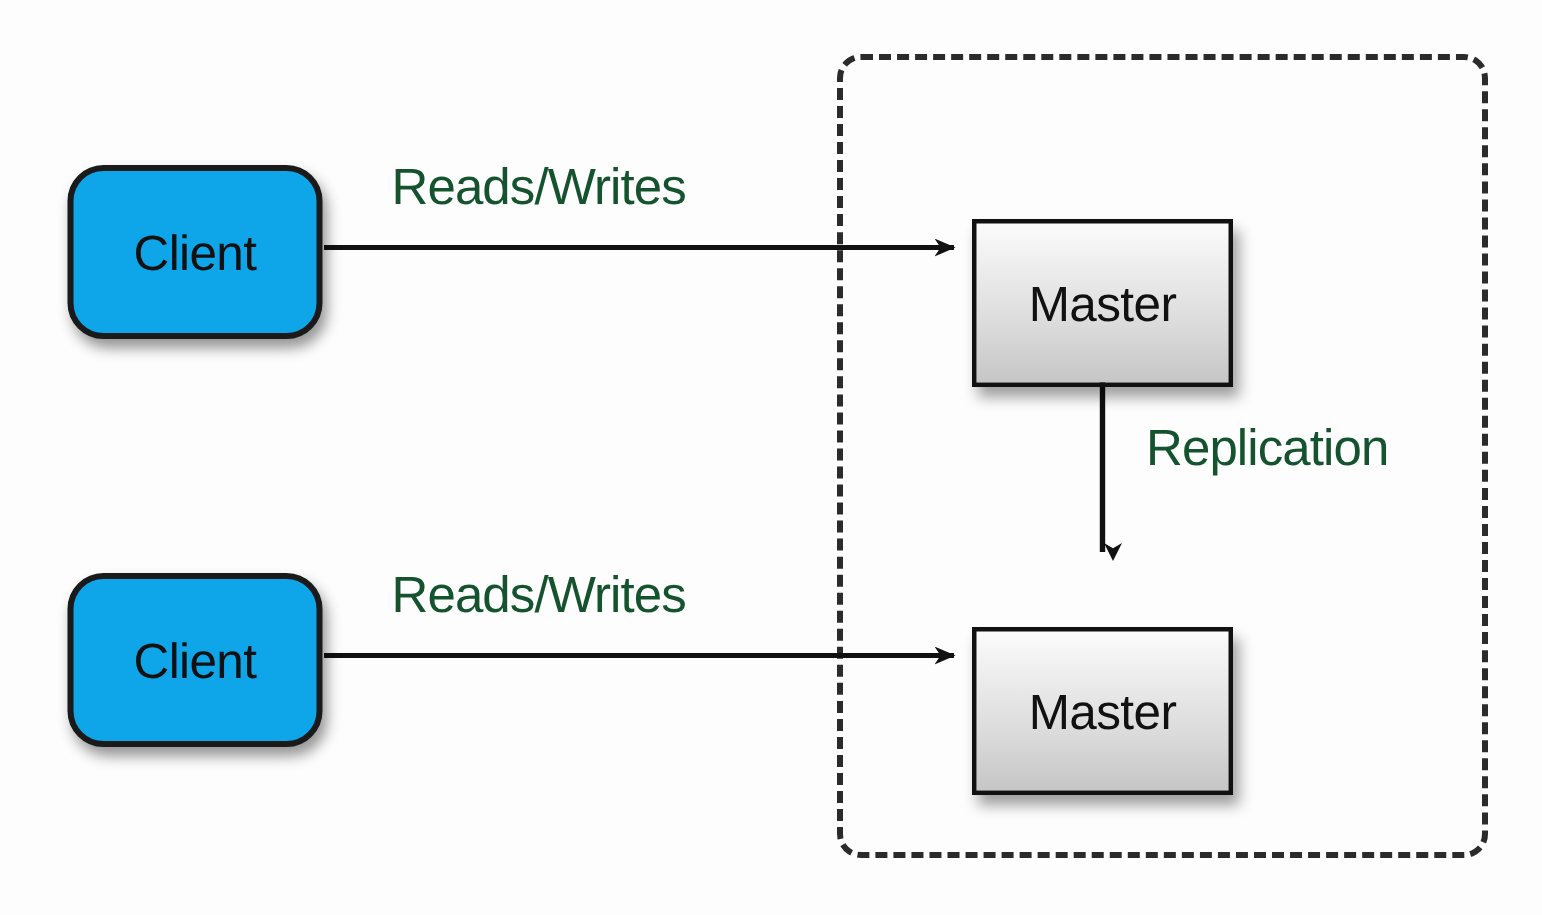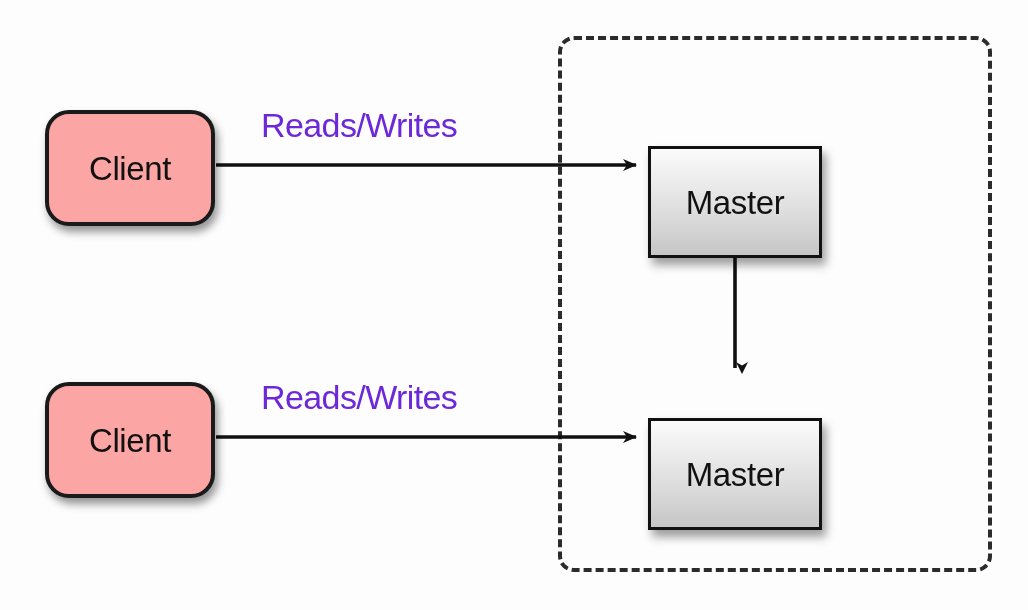--- a/index.html
+++ b/index.html
@@ -19,21 +19,21 @@
     position: absolute;
     left: 0;
     top: 0;
     width: 1028px;
     height: 610px;
   }
   
   .client-box {
     position: absolute;
     box-sizing: border-box;
-    background: #fca5a5;
+    background: #0ea5e9;
     border: 4px solid #1a1a1a;
     border-radius: 24px;
     box-shadow: 3px 6px 9px rgba(0,0,0,0.42);
     display: flex;
     align-items: center;
     justify-content: center;
   }
   .client-label {
     font-size: 33px;
     color: #111111;
@@ -57,21 +57,21 @@
     font-size: 33px;
     color: #111111;
     letter-spacing: -0.4px;
     line-height: 1;
     white-space: nowrap;
   }
   
   .edge-label {
     position: absolute;
     font-size: 34px;
-    color: #6d28d9;
+    color: #14532d;
     letter-spacing: -0.6px;
     line-height: 1;
     white-space: nowrap;
   }
   
   .dashed-group {
     position: absolute;
     box-sizing: border-box;
     border: 4px dashed #2b2b2b;
     border-radius: 16px;
@@ -116,14 +116,15 @@
   </div>
 
   <div class="master-box" style="left:648px; top:382px; width:174px; height:112px;">
     <span class="master-label">Master</span>
   </div>
 
   <div class="edge-label" style="left:261px; top:108px;">Reads/Writes</div>
 
   <div class="edge-label" style="left:261px; top:380px;">Reads/Writes</div>
 
+  <div class="edge-label" style="left:764px; top:282px;">Replication</div>
 
 </div>
 
 </body></html>

